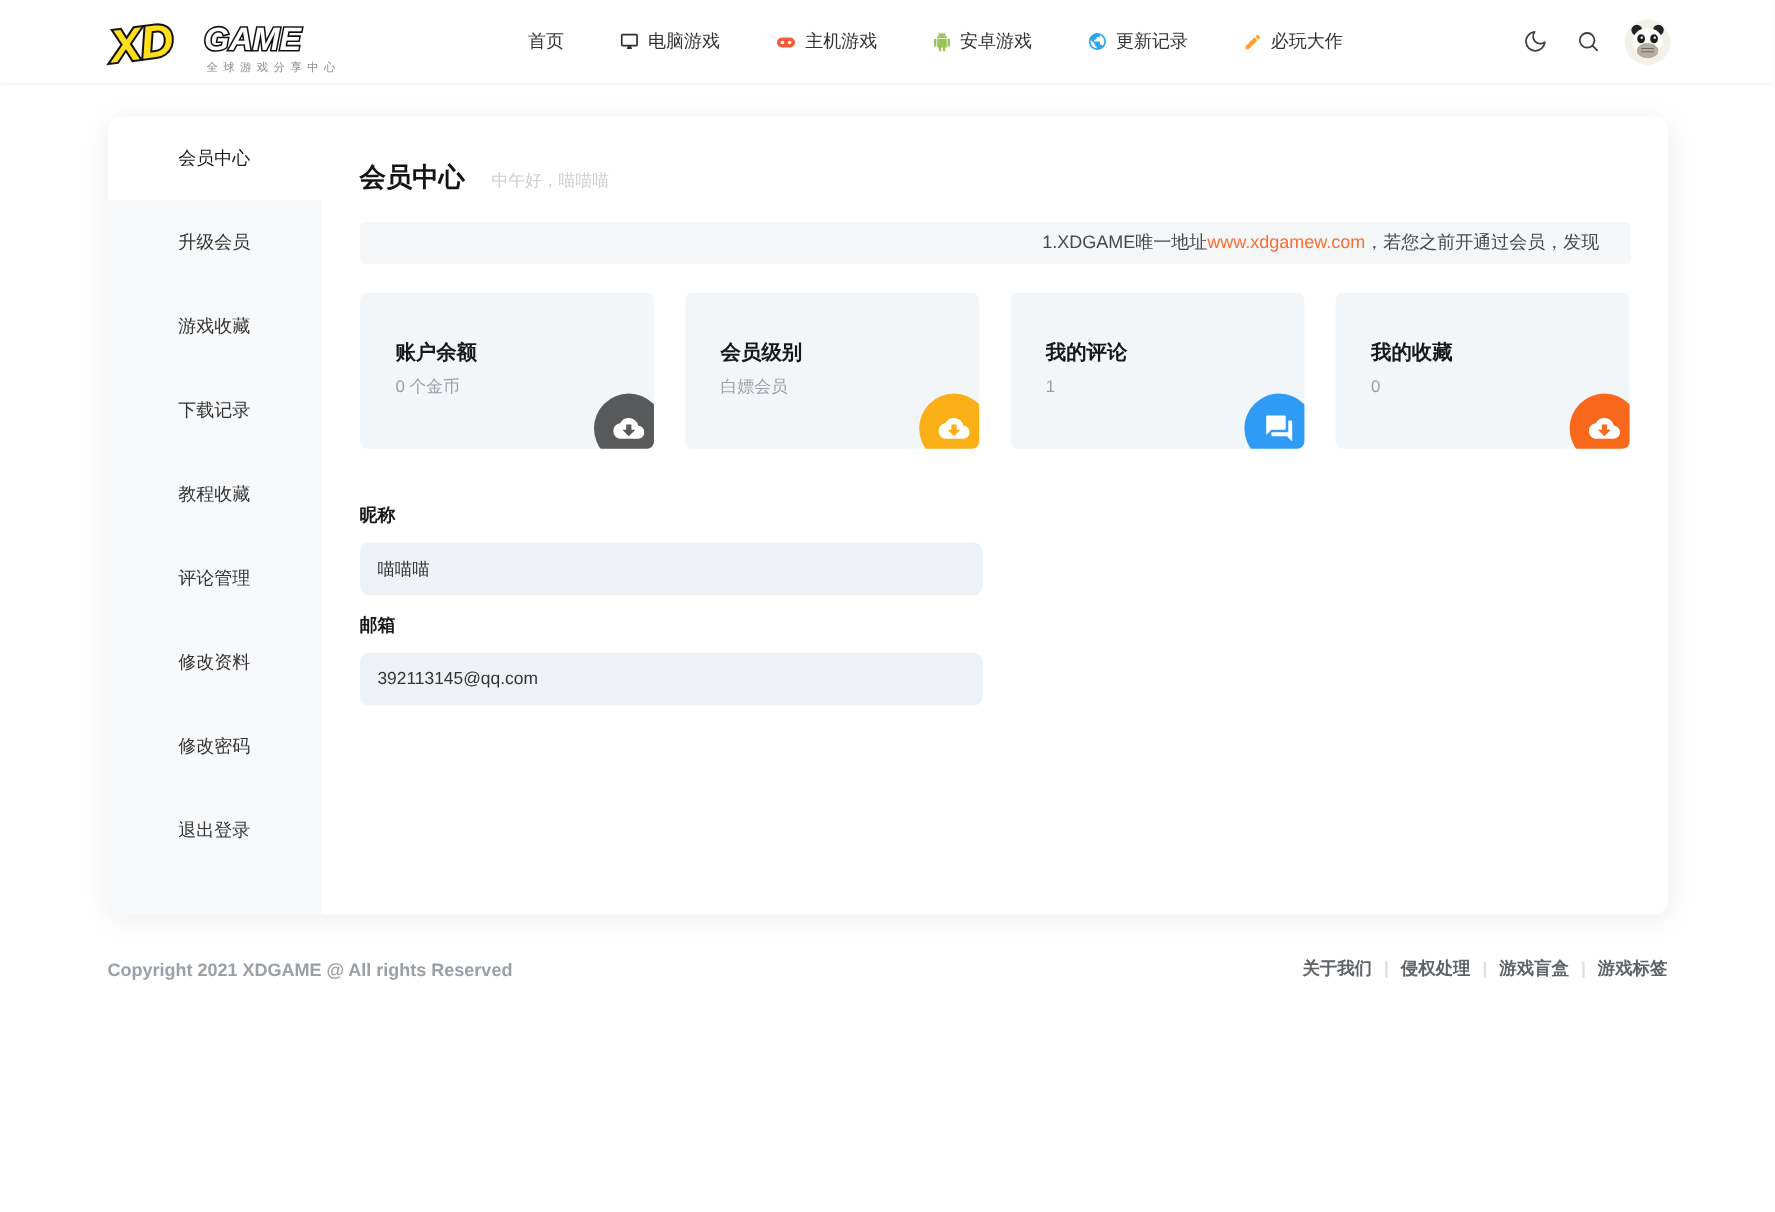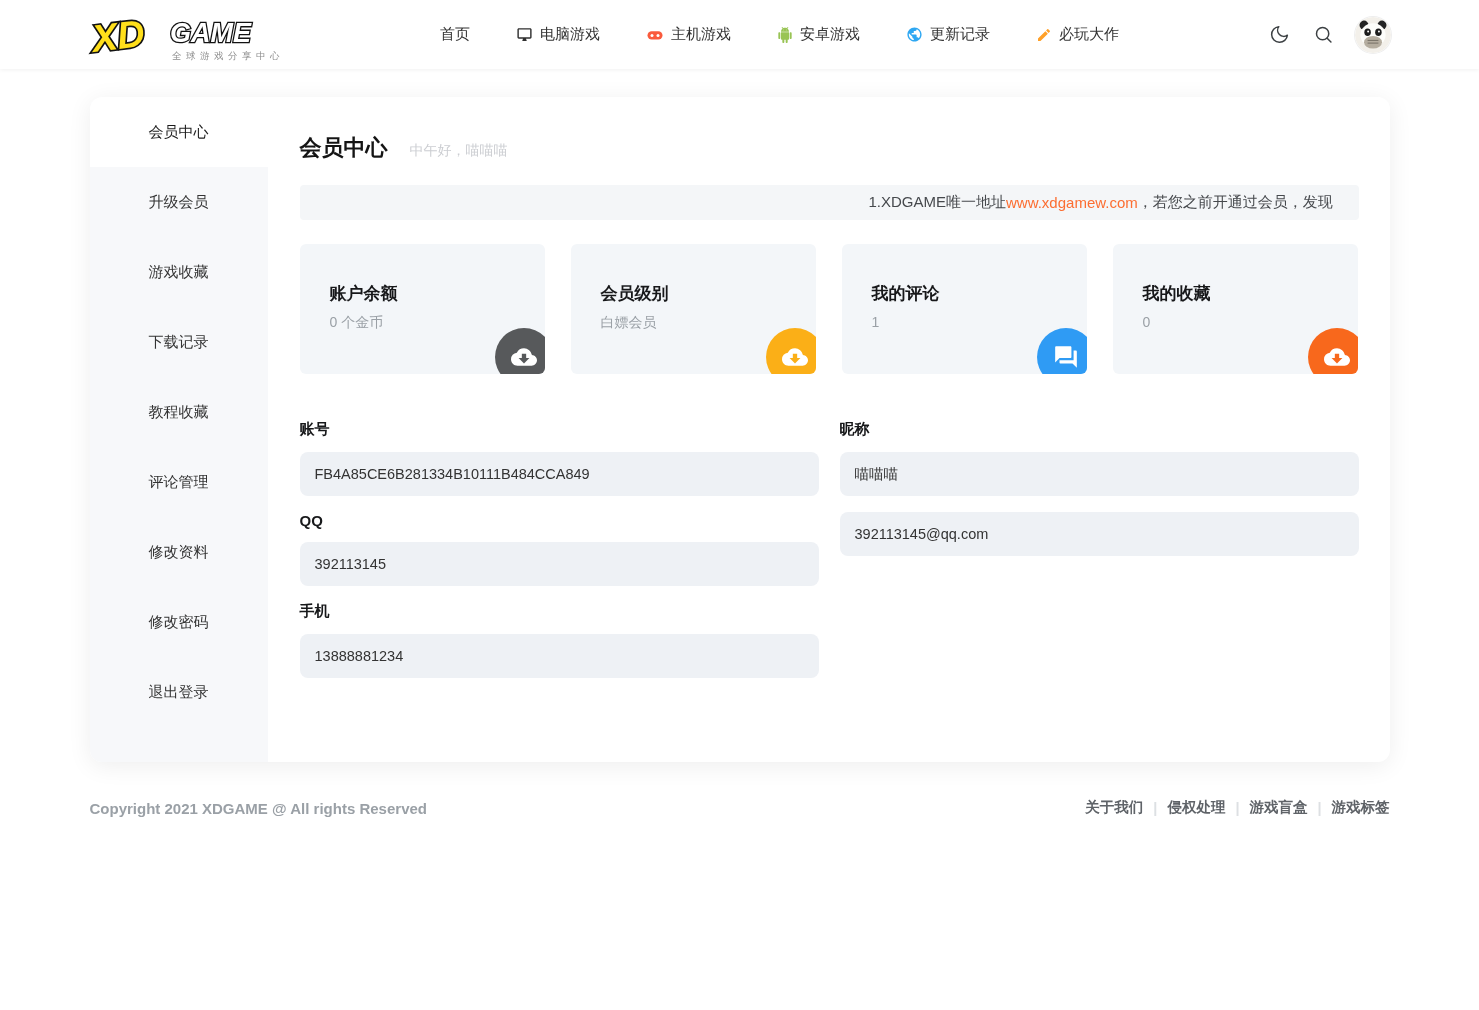--- a/index.html
+++ b/index.html
@@ -227,38 +227,25 @@
           <svg viewBox="0 0 24 24">
               <path d="M19.35 10.04A7.49 7.49 0 0 0 12 4a7.48 7.48 0 0 0-6.64 4.04A5.994 5.994 0 0 0 0 14c0 3.31 2.69 6 6 6h13c2.76 0 5-2.24 5-5 0-2.64-2.05-4.78-4.65-4.96zM17 13l-5 5-5-5h3V9h4v4h3z"></path>
             </svg>
         </div>
       </div>
     </div>
 
     <div class="form">
       <div class="form-col">
         <div class="field">
-          <label class="f-label">账号</label>
-          <input class="f-input" type="text" value="FB4A85CE6B281334B10111B484CCA849" style="">
-        </div>
-        <div class="field">
-          <label class="f-label">QQ</label>
-          <input class="f-input" type="text" value="392113145" style="">
-        </div>
-        <div class="field">
-          <label class="f-label">手机</label>
-          <input class="f-input" type="text" value="13888881234" style="">
-        </div>
-      </div>
-      <div class="form-col">
-        <div class="field">
           <label class="f-label">昵称</label>
           <input class="f-input" type="text" value="喵喵喵" style="">
         </div>
         <div class="field">
+          <label class="f-label">邮箱</label>
           <input class="f-input" type="text" value="392113145@qq.com" style="">
         </div>
       </div>
     </div>
   </div>
 </div>
 
 <div class="footer">
   <div class="copyright">Copyright 2021 XDGAME @ All rights Reserved</div>
   <div class="foot-links">

